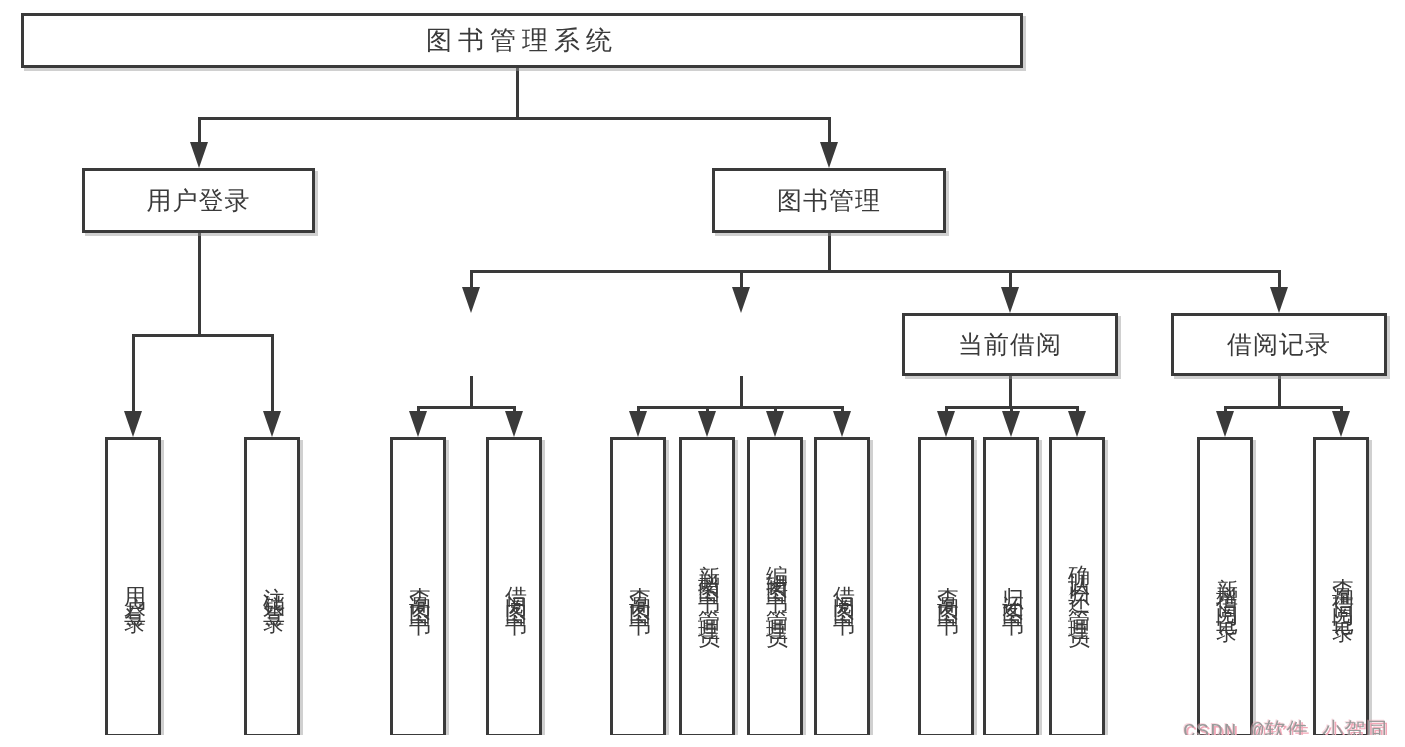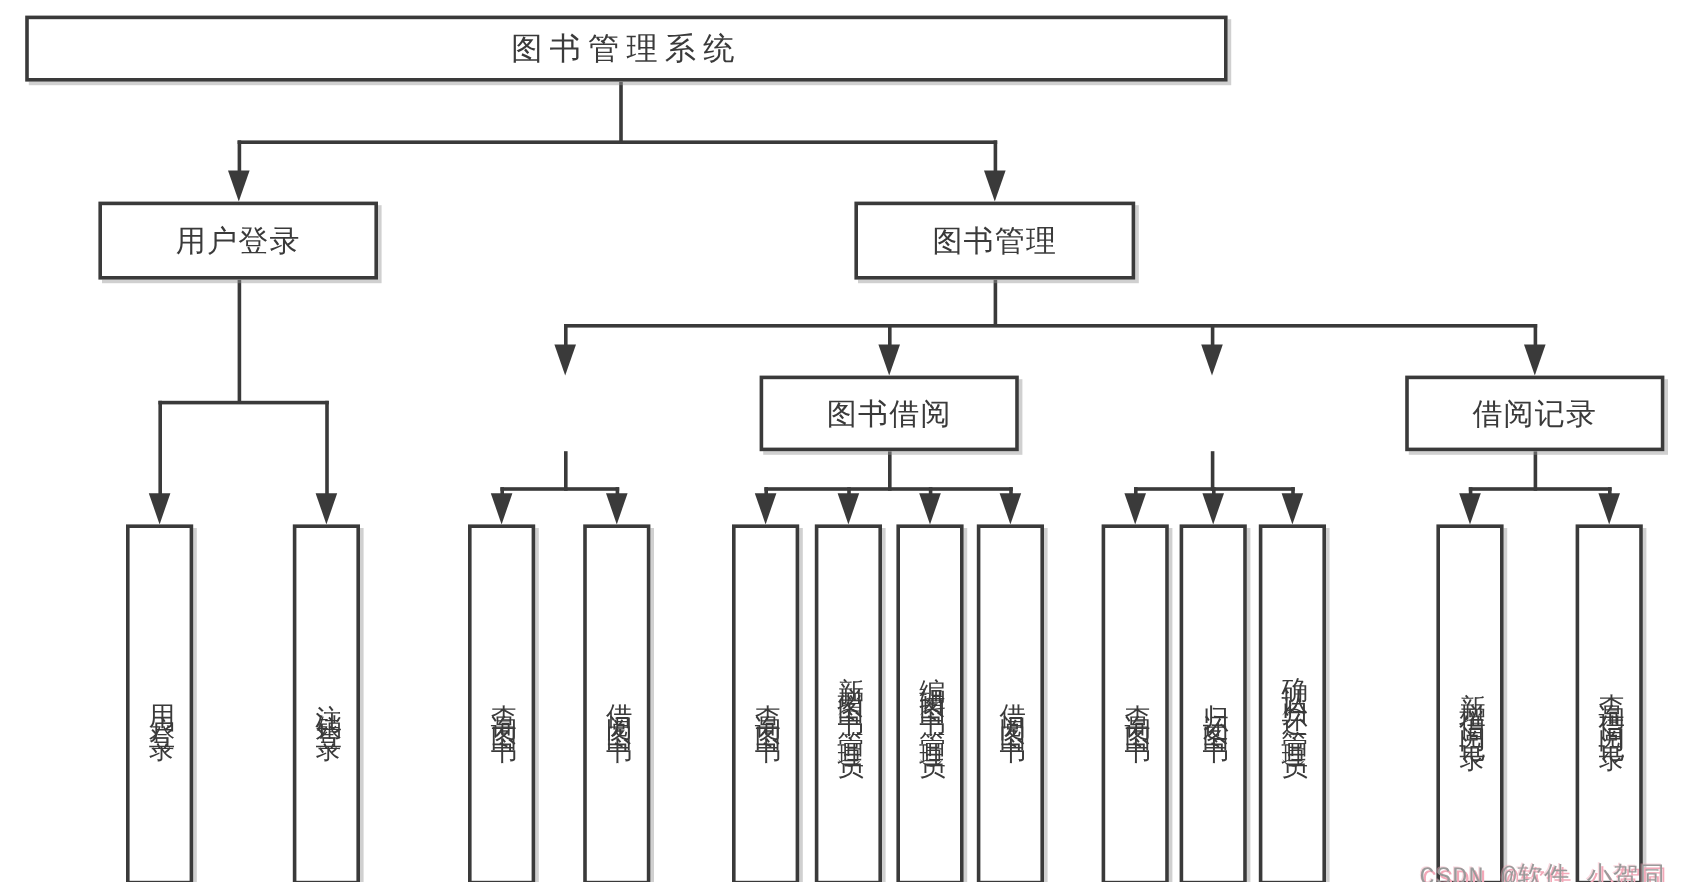--- a/index.html
+++ b/index.html
@@ -107,21 +107,21 @@
   <div class="vl" style="left:1224px;top:406px;height:9px"></div>
   <div class="ar" style="left:1216px;top:411px"></div>
   <div class="vl" style="left:1340px;top:406px;height:9px"></div>
   <div class="ar" style="left:1332px;top:411px"></div>
 
   <div class="box box--title" style="left:21px;top:13px;width:1002px;height:55px">图书管理系统</div>
 
   <div class="box" style="left:82px;top:168px;width:233px;height:65px">用户登录</div>
   <div class="box" style="left:712px;top:168px;width:234px;height:65px">图书管理</div>
 
-  <div class="box" style="left:633px;top:313px;width:216px;height:63px">图书借阅</div>
+  <div class="box" style="left:902px;top:313px;width:216px;height:63px">当前借阅</div>
   <div class="box" style="left:1171px;top:313px;width:216px;height:63px">借阅记录</div>
 
   <div class="box box--vert" style="left:105px;top:437px;width:56px;height:300px">用户登录</div>
   <div class="box box--vert" style="left:244px;top:437px;width:56px;height:300px">注销登录</div>
 
   <div class="box box--vert" style="left:390px;top:437px;width:56px;height:300px">查询图书</div>
   <div class="box box--vert" style="left:486px;top:437px;width:56px;height:300px">借阅图书</div>
 
   <div class="box box--vert" style="left:610px;top:437px;width:56px;height:300px">查询图书</div>
   <div class="box box--vert" style="left:679px;top:437px;width:56px;height:300px">新增图书（管理员）</div>

